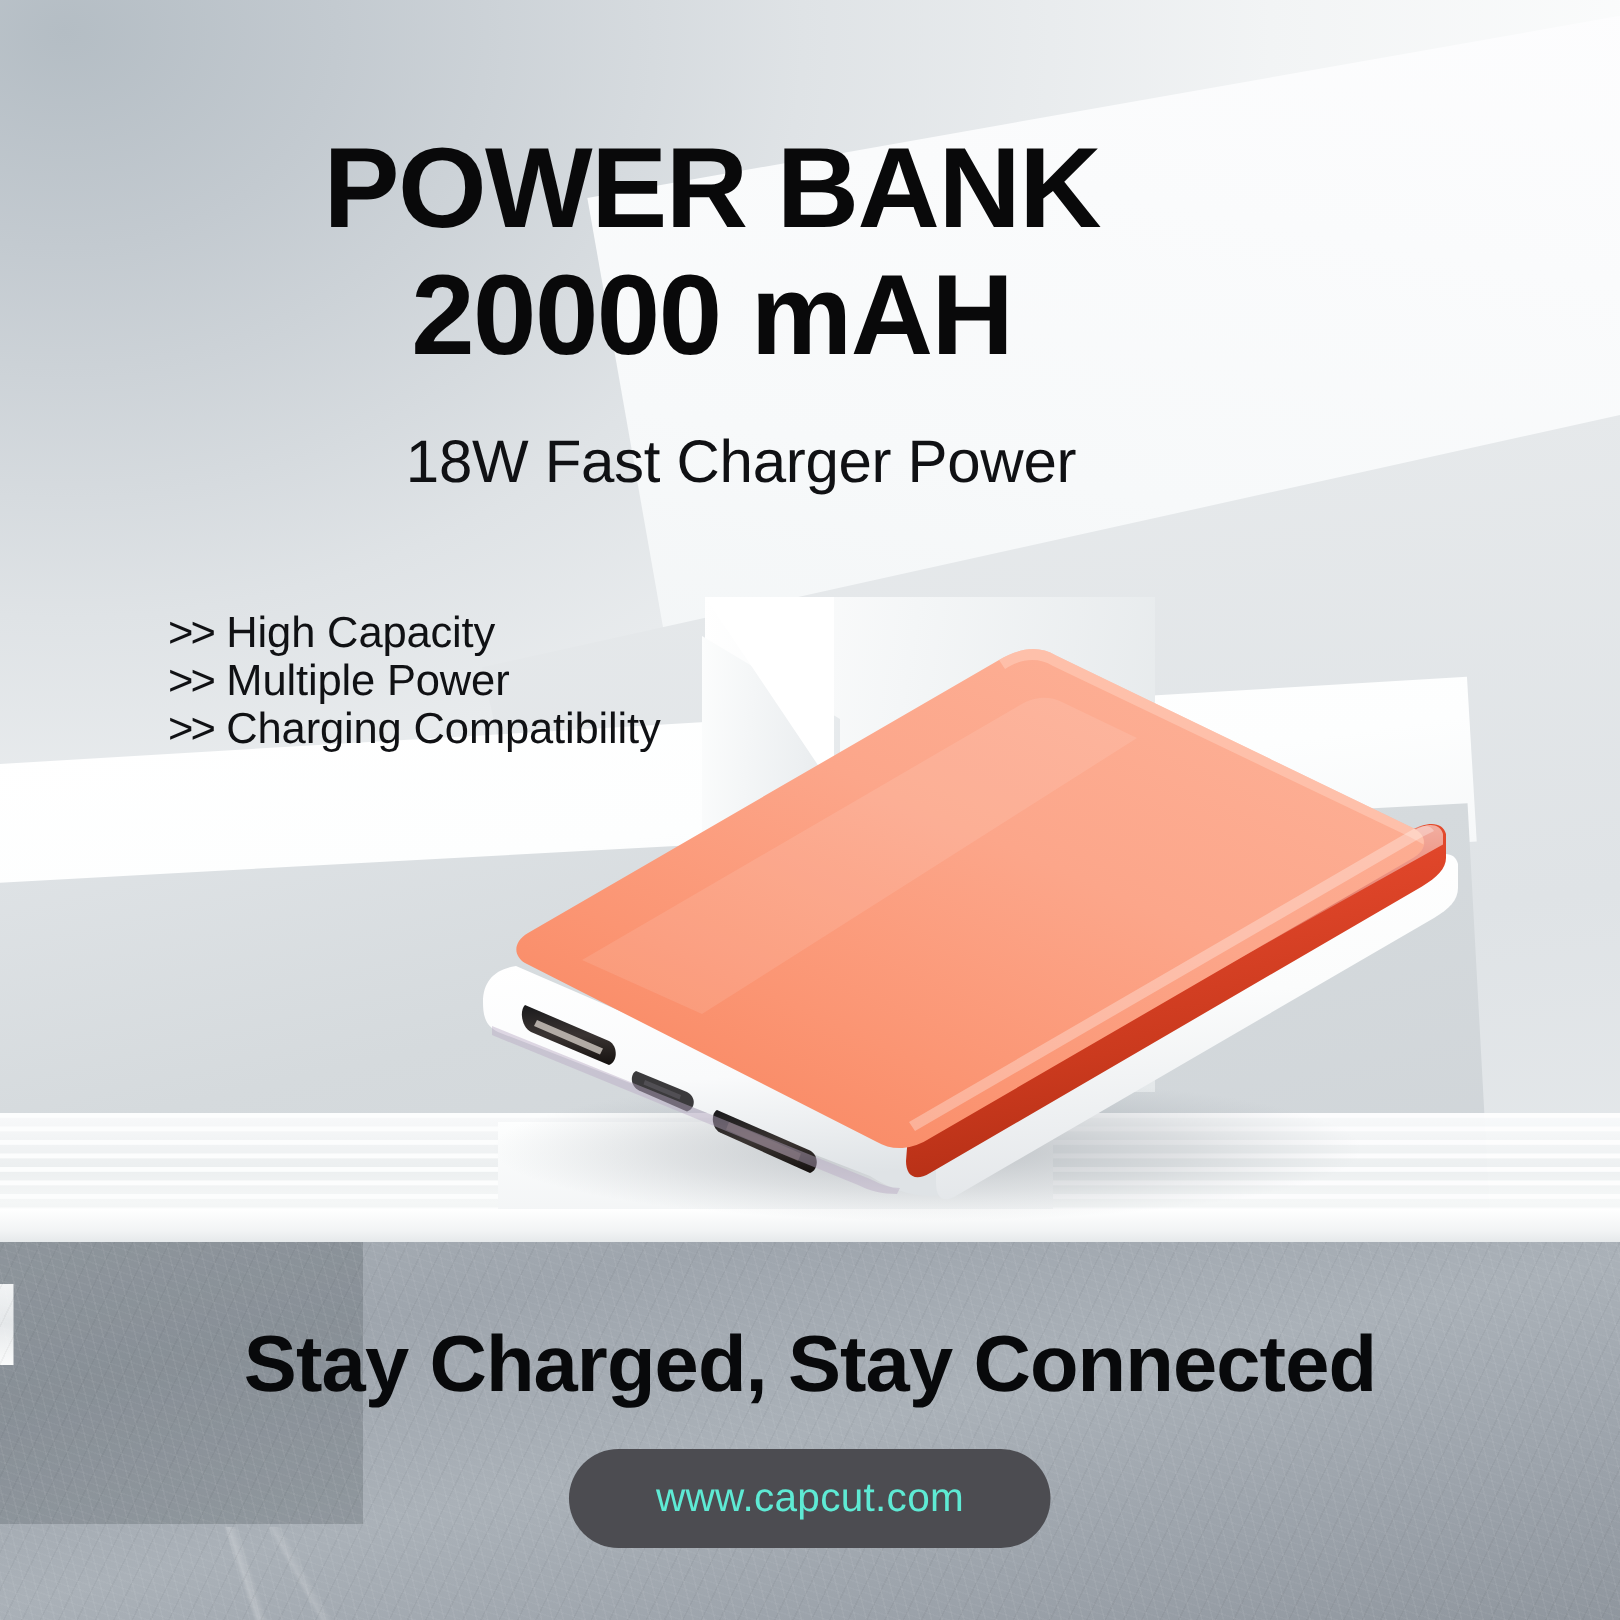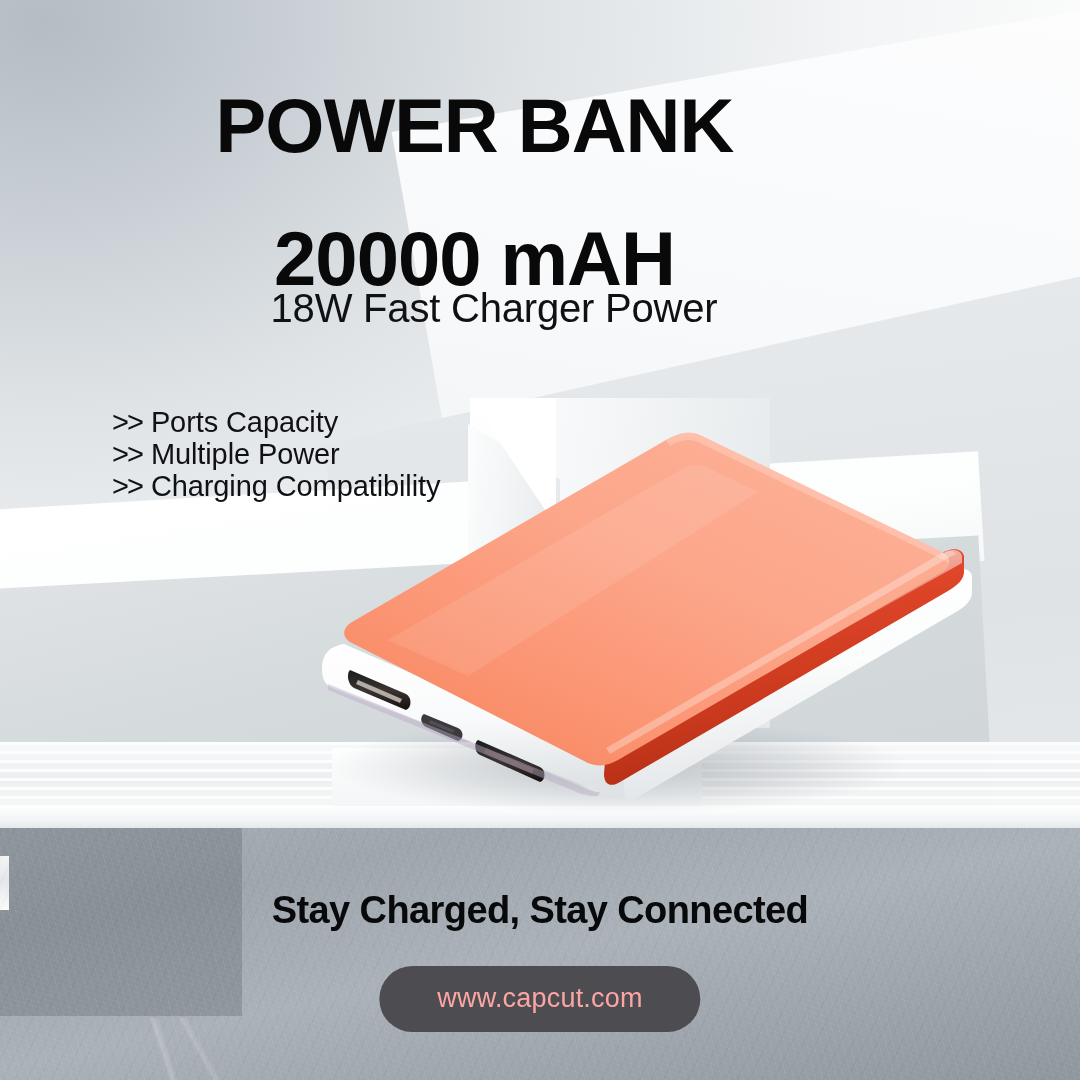--- a/index.html
+++ b/index.html
@@ -131,21 +131,21 @@
   
 
   .headline{
     position:absolute; left:0; top:84px; width:949px;
     text-align:center;
     color:#09090a;
     font-weight:700;
     letter-spacing:-1px;
   }
   .headline-l1{ font-size:76px; line-height:84px; }
-  .headline-l2{ font-size:76px; line-height:86px;margin-top:48px; }
+  .headline-l2{ font-size:76px; line-height:86px; }
   .subtitle{
     position:absolute; left:0; top:284px; width:988px;
     text-align:center;
     font-size:40px; line-height:48px;
     font-weight:400;
     color:#101114;
     letter-spacing:-.2px;
   }
 
   .features{
@@ -157,33 +157,33 @@
     color:#101114;
     font-weight:400;
     white-space:nowrap;
     letter-spacing:-.1px;
   }
   .feature-marker{ letter-spacing:-2px; margin-right:9px; }
 
   .tagline{
     position:absolute; left:0; top:884px; width:1080px;
     text-align:center;
-    font-size:38px; line-height:52px;
+    font-size:53px; line-height:52px;
     font-weight:700;
     color:#08090b;
     letter-spacing:-.6px;
   }
 
   .url-pill{
     position:absolute; left:50%; top:966px;
     transform:translateX(-50%);
     padding:17px 58px 19px;
     border-radius:40px;
     background:#4c4c51;
-    color:#fca5a5;
+    color:#5eead4;
     font-size:27px;
     line-height:30px;
     font-weight:400;
     letter-spacing:.2px;
     white-space:nowrap;
   }
 
   
 
   #product{
@@ -320,21 +320,21 @@
 
   <div class="headline">
     <div class="headline-l1">POWER BANK</div>
     <div class="headline-l2">20000 mAH</div>
   </div>
 
   <div class="subtitle">18W Fast Charger Power</div>
 
   <ul class="features">
     <li class="feature-item">
-      <span class="feature-marker">&gt;&gt;</span><span>Ports Capacity</span>
+      <span class="feature-marker">&gt;&gt;</span><span>High Capacity</span>
     </li>
     <li class="feature-item">
       <span class="feature-marker">&gt;&gt;</span><span>Multiple Power</span>
     </li>
     <li class="feature-item">
       <span class="feature-marker">&gt;&gt;</span><span>Charging Compatibility</span>
     </li>
   </ul>
 
   <div class="bottom-panel">

